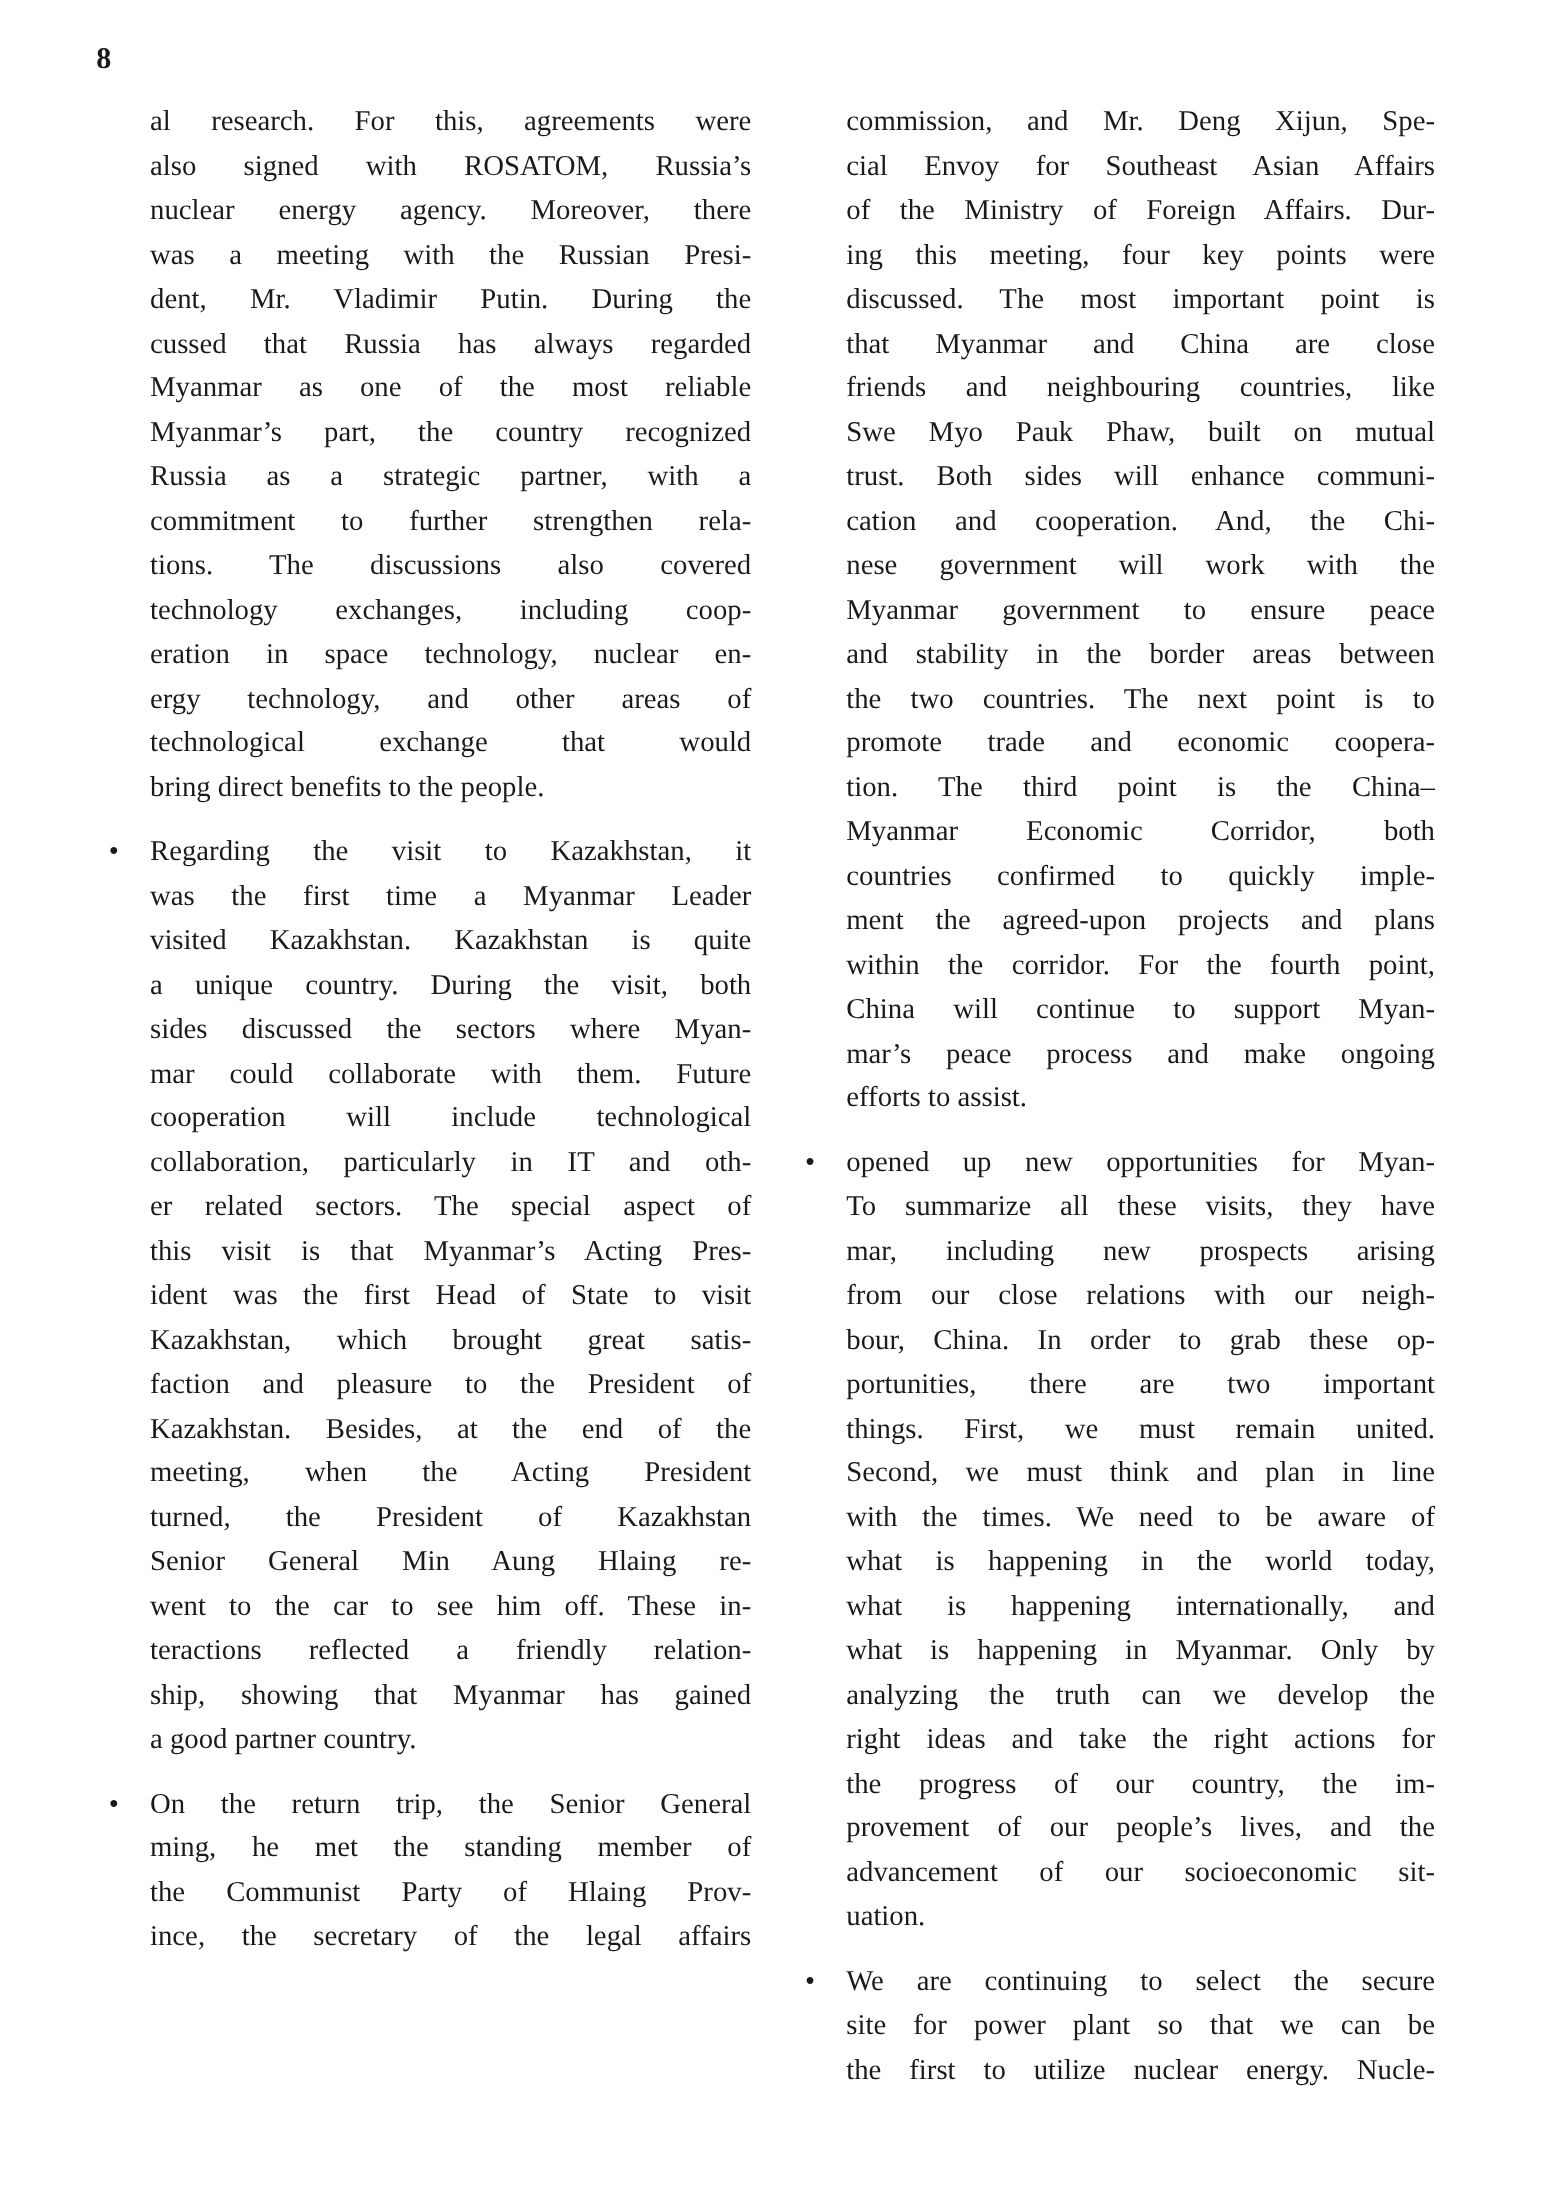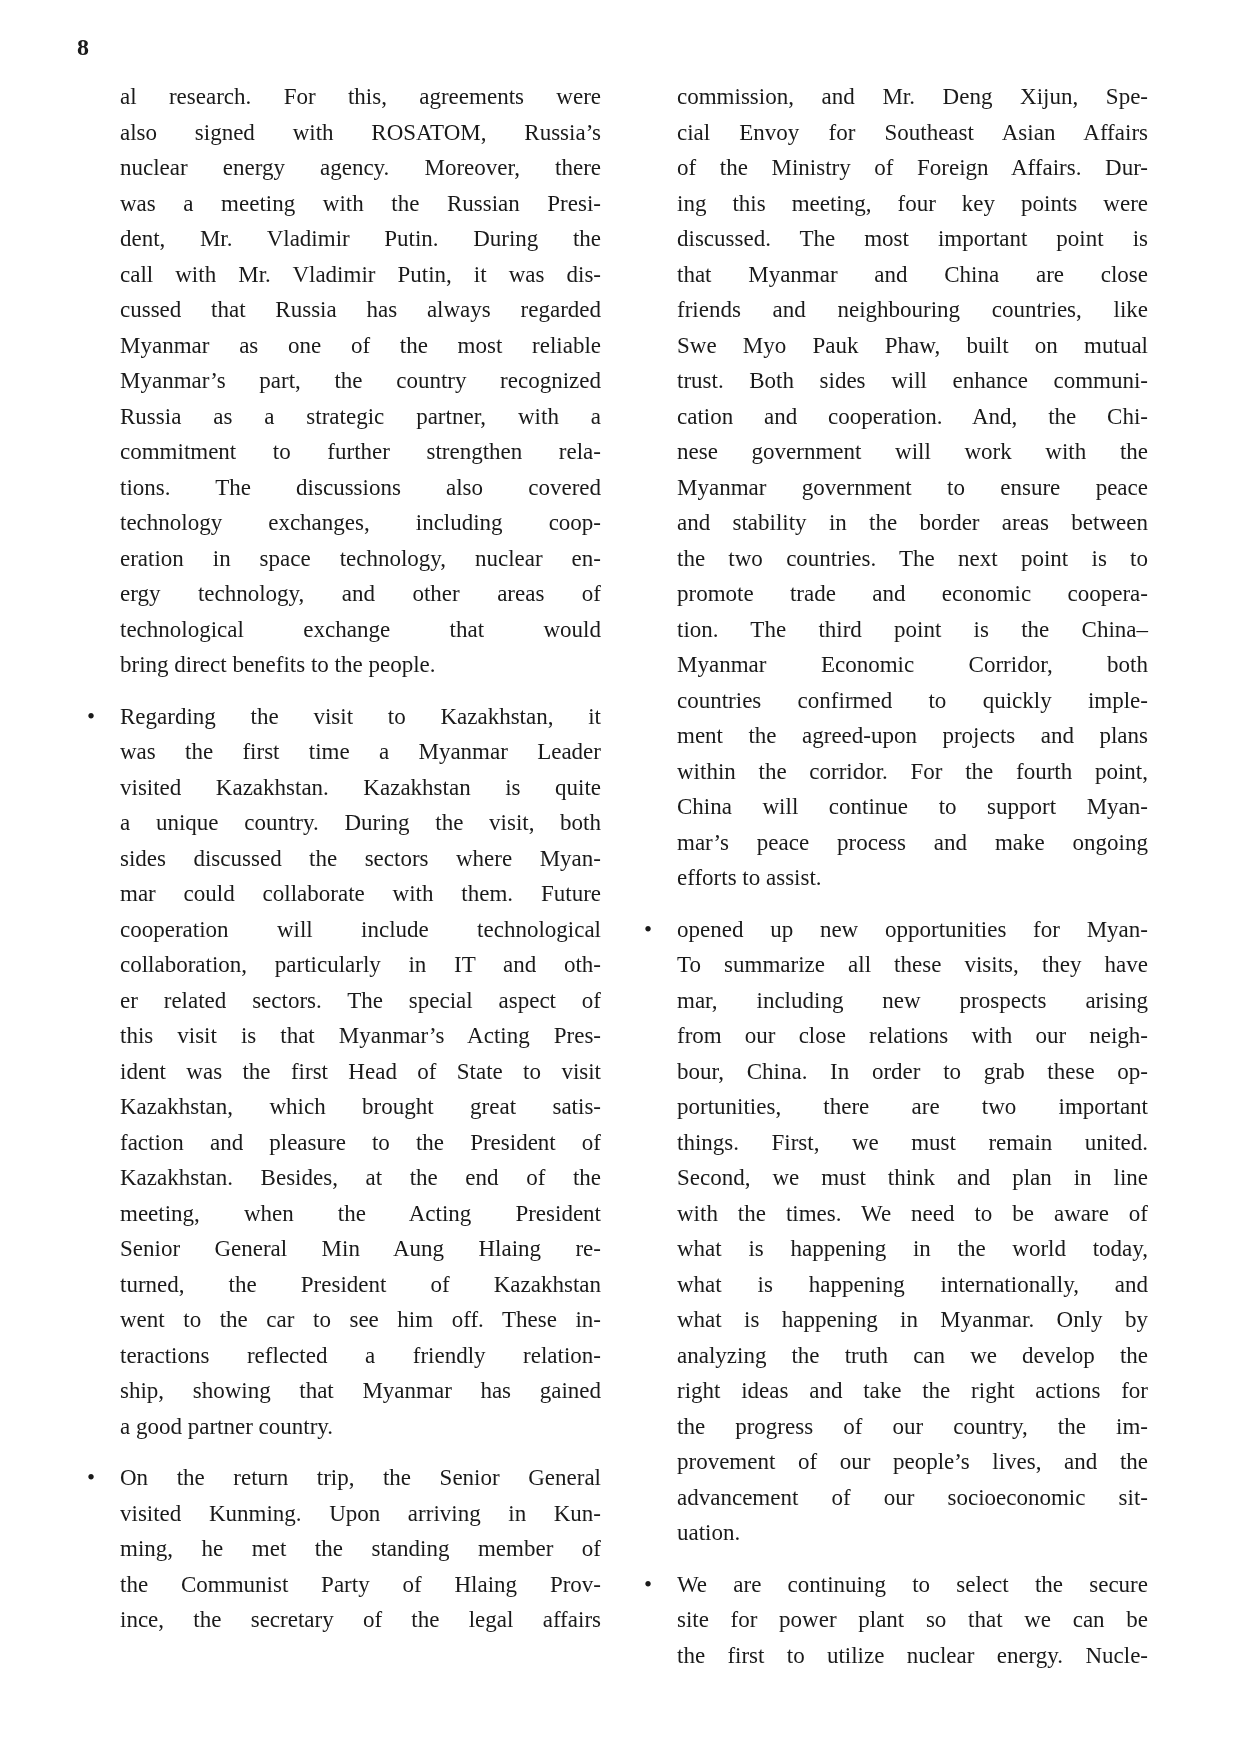--- a/index.html
+++ b/index.html
@@ -54,21 +54,20 @@
 
 <div class="pagenum">8</div>
 
 <div class="col col-left">
     <div class="para">
       <div class="line">al research. For this, agreements were</div>
       <div class="line">also signed with ROSATOM, Russia’s</div>
       <div class="line">nuclear energy agency. Moreover, there</div>
       <div class="line">was a meeting with the Russian Presi-</div>
       <div class="line">dent, Mr. Vladimir Putin. During the</div>
-      <div class="line">call with Mr. Vladimir Putin, it was dis-</div>
       <div class="line">cussed that Russia has always regarded</div>
       <div class="line">Myanmar as one of the most reliable</div>
       <div class="line">Myanmar’s part, the country recognized</div>
       <div class="line">Russia as a strategic partner, with a</div>
       <div class="line">commitment to further strengthen rela-</div>
       <div class="line">tions. The discussions also covered</div>
       <div class="line">technology exchanges, including coop-</div>
       <div class="line">eration in space technology, nuclear en-</div>
       <div class="line">ergy technology, and other areas of</div>
       <div class="line">technological exchange that would</div>
@@ -84,31 +83,30 @@
       <div class="line">mar could collaborate with them. Future</div>
       <div class="line">cooperation will include technological</div>
       <div class="line">collaboration, particularly in IT and oth-</div>
       <div class="line">er related sectors. The special aspect of</div>
       <div class="line">this visit is that Myanmar’s Acting Pres-</div>
       <div class="line">ident was the first Head of State to visit</div>
       <div class="line">Kazakhstan, which brought great satis-</div>
       <div class="line">faction and pleasure to the President of</div>
       <div class="line">Kazakhstan. Besides, at the end of the</div>
       <div class="line">meeting, when the Acting President</div>
+      <div class="line">turned, the President of Kazakhstan</div>
       <div class="line">Senior General Min Aung Hlaing re-</div>
-      <div class="line">turned, the President of Kazakhstan</div>
       <div class="line">went to the car to see him off. These in-</div>
       <div class="line">teractions reflected a friendly relation-</div>
       <div class="line">ship, showing that Myanmar has gained</div>
       <div class="line plain">a good partner country.</div>
     </div>
     <div class="para">
       <span class="bullet">•</span>
       <div class="line">On the return trip, the Senior General</div>
-      <div class="line">visited Kunming. Upon arriving in Kun-</div>
       <div class="line">ming, he met the standing member of</div>
       <div class="line">the Communist Party of Hlaing Prov-</div>
       <div class="line">ince, the secretary of the legal affairs</div>
     </div>
   </div>
 
 <div class="col col-right">
     <div class="para">
       <div class="line">commission, and Mr. Deng Xijun, Spe-</div>
       <div class="line">cial Envoy for Southeast Asian Affairs</div>

